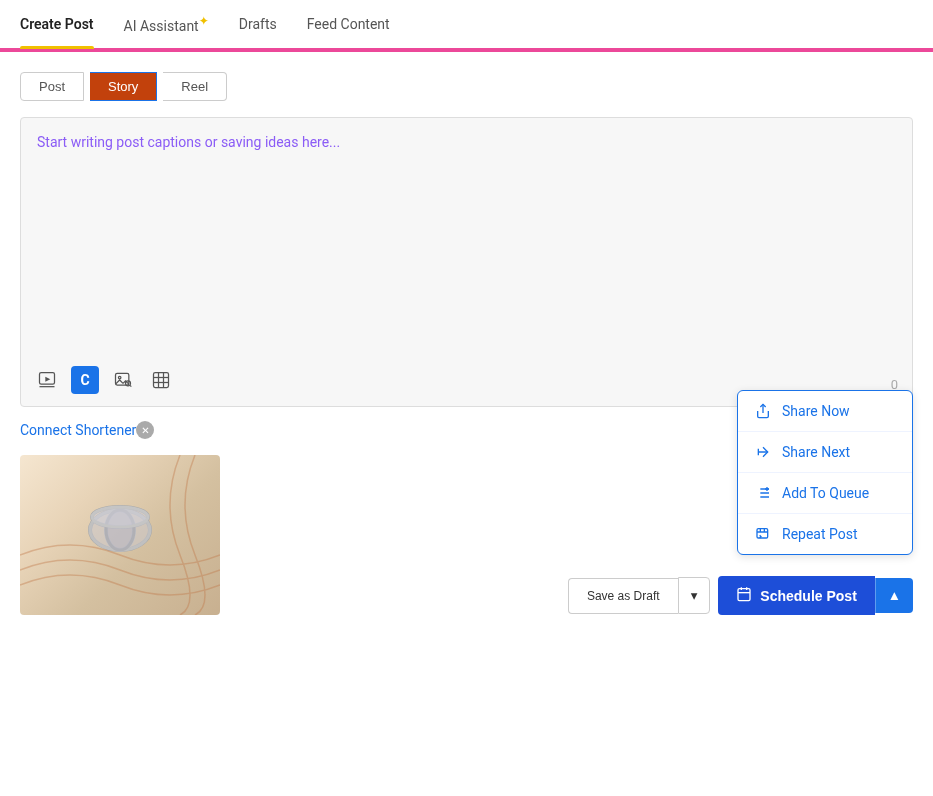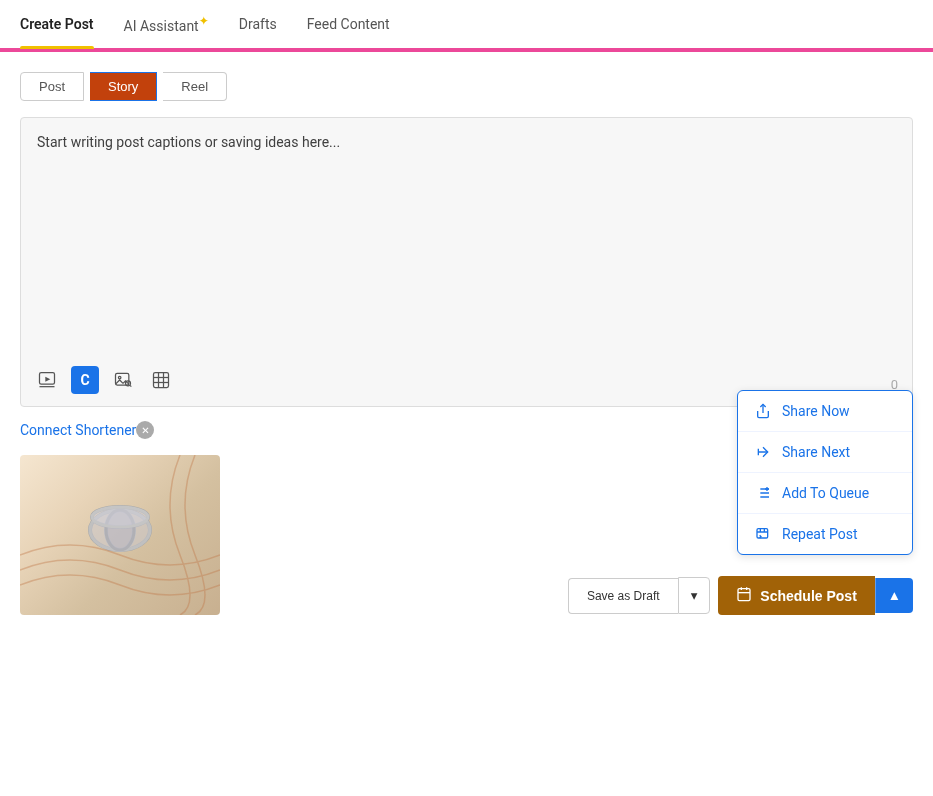--- a/index.html
+++ b/index.html
@@ -85,21 +85,21 @@
     .caption-area {
       width: 100%;
       border: 1px solid #ddd;
       border-radius: 4px;
       background: #f7f7f7;
       min-height: 290px;
       position: relative;
       padding: 16px;
     }
     .caption-placeholder {
-      color: #404040;
+      color: #8b5cf6;
       font-size: 14px;
     }
     .caption-toolbar {
       position: absolute;
       bottom: 12px;
       left: 12px;
       display: flex;
       align-items: center;
       gap: 10px;
     }
@@ -243,21 +243,21 @@
       background: #fff;
       color: #333;
       cursor: pointer;
       border-radius: 0 4px 4px 0;
     }
     .schedule-btn {
       display: flex;
       align-items: center;
       gap: 8px;
       padding: 10px 18px;
-      background: #a16207;
+      background: #1d4ed8;
       color: #fff;
       border: none;
       font-size: 14px;
       font-weight: 600;
       cursor: pointer;
       margin-left: 8px;
       border-radius: 4px 0 0 4px;
     }
     .schedule-chevron {
       padding: 10px 12px;

